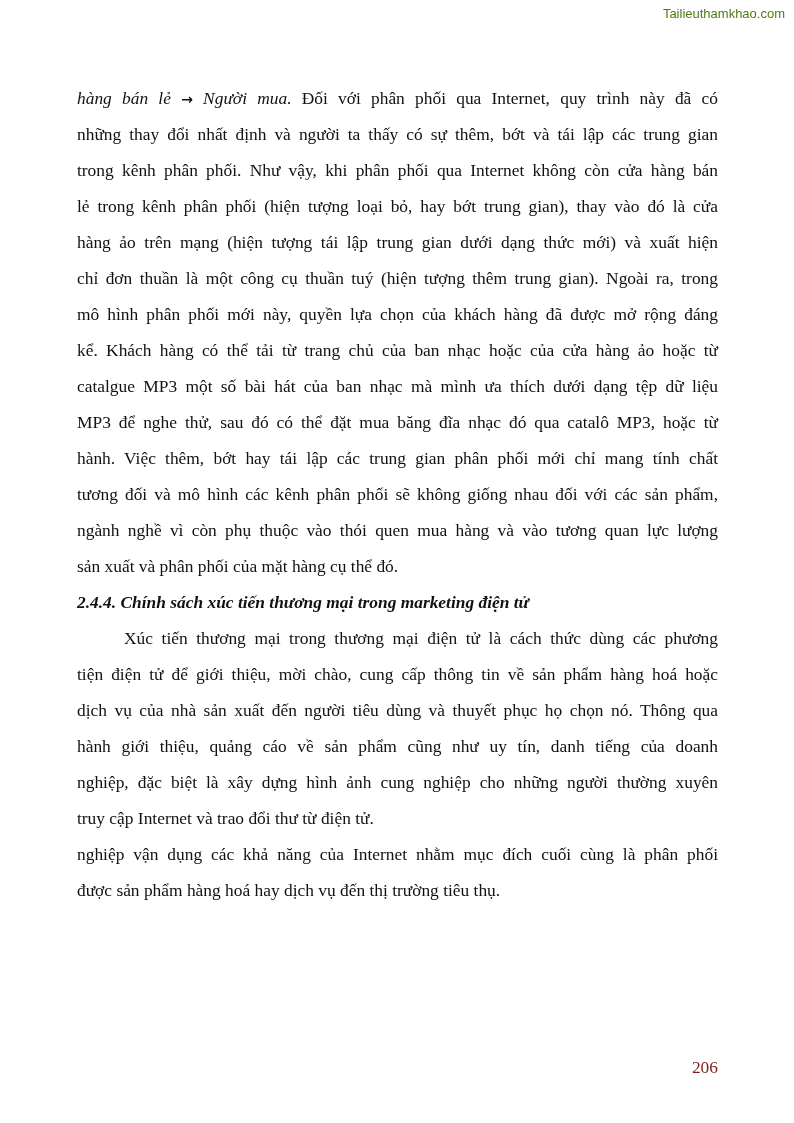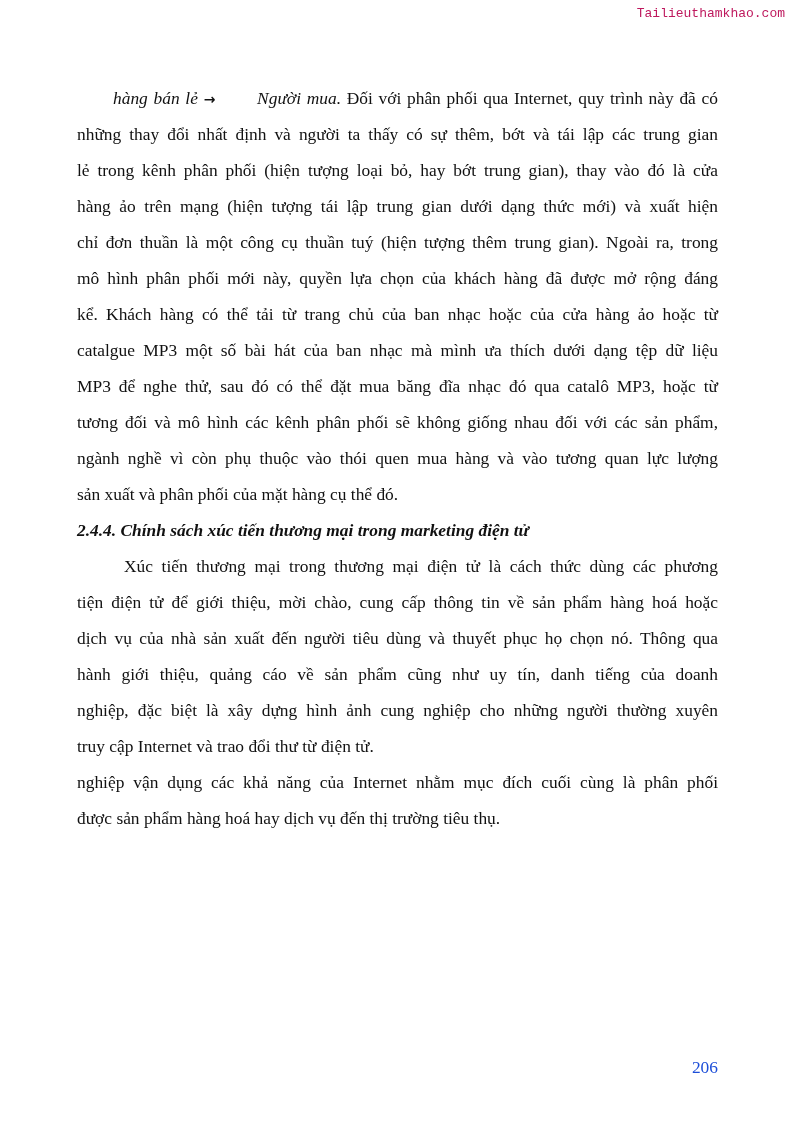--- a/index.html
+++ b/index.html
@@ -1,57 +1,59 @@
 <!DOCTYPE html>
 <html><head>
 <meta charset="utf-8">
 <style>
   html, body { margin: 0; padding: 0; background: #ffffff; }
   body { width: 794px; height: 1123px; position: relative; overflow: hidden; }
   .watermark {
     position: absolute; top: 6px; right: 9px;
-    font-family: Liberation Mono, monospace; font-size: 13px;
-    color: #be185d; letter-spacing: 0px;
+    font-family: Liberation Sans, sans-serif; font-size: 13px;
+    color: #4d7c0f; letter-spacing: 0px;
   }
   .page {
     position: absolute; left: 77px; top: 80px; width: 641px;
     font-family: "Liberation Serif", serif; font-size: 17.4px;
     color: #111111; line-height: 36px;
   }
   .line {
     display: block; height: 36px; white-space: nowrap;
     text-align: justify; text-align-last: justify;
   }
   .line.last { text-align-last: left; }
   .indent { padding-left: 47px; }
   .heading { font-weight: bold; text-align-last: left; font-style: italic; }
-  em { font-style: italic; margin-left: 36px; }
+  em { font-style: italic; }
   .arrow { font-family: "DejaVu Sans", sans-serif; font-size: 14px; font-weight: bold; }
   .page-number {
     position: absolute; right: 76px; top: 1057px;
-    font-family: "Liberation Serif", serif; font-size: 17.4px; color: #1d4ed8;
+    font-family: "Liberation Serif", serif; font-size: 17.4px; color: #7f1d1d;
   }
 </style>
 </head>
 <body>
 
 <div class="watermark">Tailieuthamkhao.com</div>
 
 <div class="page">
 
   <div>
     <span class="line"><em>hàng bán lẻ</em> <span class="arrow">→</span> <em>Người mua.</em><span> Đối với phân phối qua Internet, quy trình này đã có</span></span>
     <span class="line">những thay đổi nhất định và người ta thấy có sự thêm, bớt và tái lập các trung gian</span>
+    <span class="line">trong kênh phân phối. Như vậy, khi phân phối qua Internet không còn cửa hàng bán</span>
     <span class="line">lẻ trong kênh phân phối (hiện tượng loại bỏ, hay bớt trung gian), thay vào đó là cửa</span>
     <span class="line">hàng ảo trên mạng (hiện tượng tái lập trung gian dưới dạng thức mới) và xuất hiện</span>
     <span class="line">chỉ đơn thuần là một công cụ thuần tuý (hiện tượng thêm trung gian). Ngoài ra, trong</span>
     <span class="line">mô hình phân phối mới này, quyền lựa chọn của khách hàng đã được mở rộng đáng</span>
     <span class="line">kể. Khách hàng có thể tải từ trang chủ của ban nhạc hoặc của cửa hàng ảo hoặc từ</span>
     <span class="line">catalgue MP3 một số bài hát của ban nhạc mà mình ưa thích dưới dạng tệp dữ liệu</span>
     <span class="line">MP3 để nghe thử, sau đó có thể đặt mua băng đĩa nhạc đó qua catalô MP3, hoặc từ</span>
+    <span class="line">hành. Việc thêm, bớt hay tái lập các trung gian phân phối mới chỉ mang tính chất</span>
     <span class="line">tương đối và mô hình các kênh phân phối sẽ không giống nhau đối với các sản phẩm,</span>
     <span class="line">ngành nghề vì còn phụ thuộc vào thói quen mua hàng và vào tương quan lực lượng</span>
     <span class="line last">sản xuất và phân phối của mặt hàng cụ thể đó.</span>
   </div>
 
   <span class="line heading">2.4.4. Chính sách xúc tiến thương mại trong marketing điện tử</span>
 
   <div>
     <span class="line indent">Xúc tiến thương mại trong thương mại điện tử là cách thức dùng các phương</span>
     <span class="line">tiện điện tử để giới thiệu, mời chào, cung cấp thông tin về sản phẩm hàng hoá hoặc</span>

